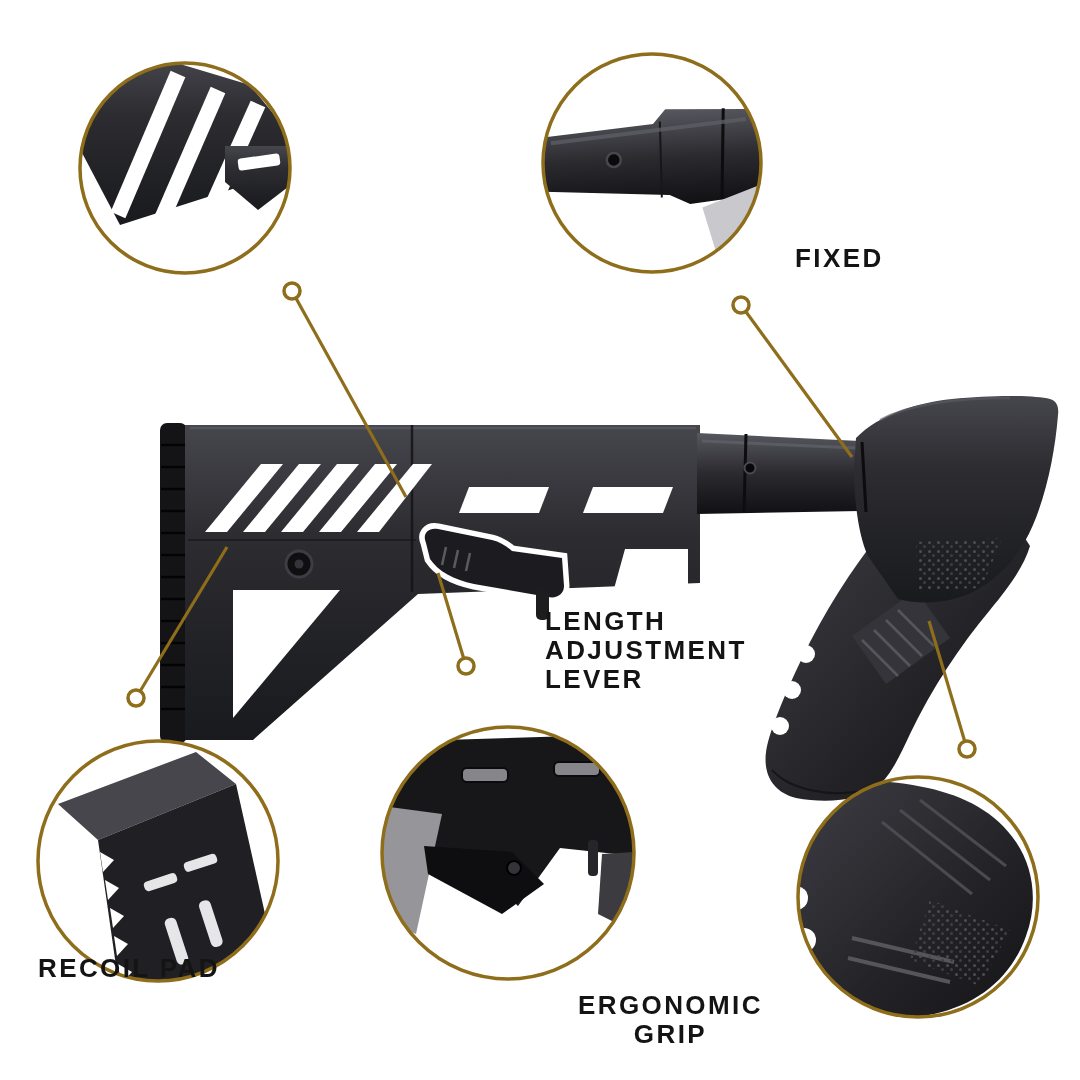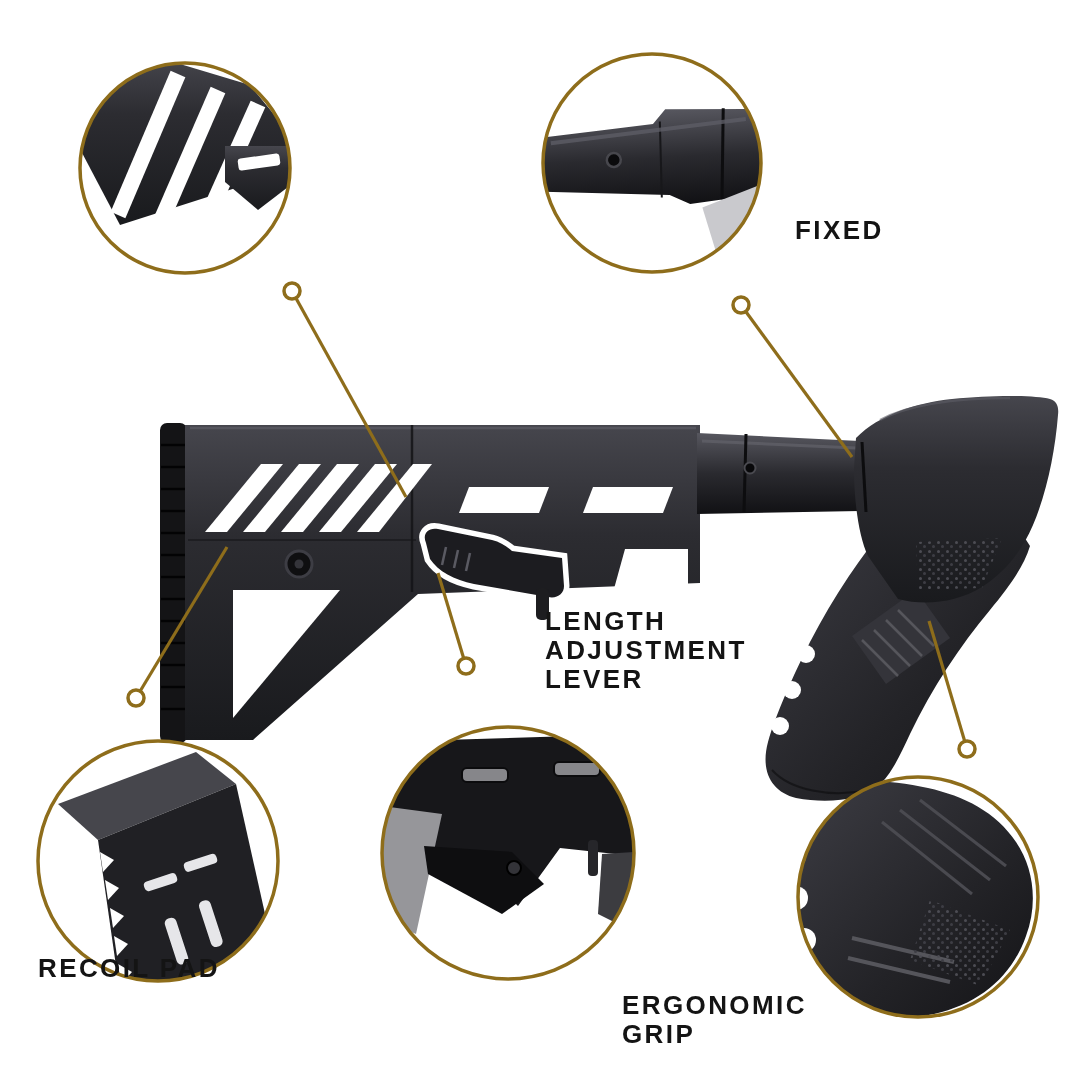--- a/index.html
+++ b/index.html
@@ -246,21 +246,21 @@
       <g stroke="#55555b" stroke-width="4">
         <path d="M848,958 L950,982"></path>
         <path d="M852,938 L954,962"></path>
       </g>
       <path d="M930,900 L1010,930 L980,986 L910,960 Z" fill="url(#stipple)"></path>
     </g>
     <circle cx="918" cy="897" r="120" fill="none" stroke="#8e6d1b" stroke-width="3.5"></circle>
   </g>
 </svg>
 
-  <div class="label" style="left:795px;top:216px;">FIXED</div>
+  <div class="label" style="left:795px;top:244px;">FIXED</div>
   <div class="label" style="left:545px;top:607px;">LENGTH
 ADJUSTMENT
 LEVER</div>
   <div class="label" style="left:38px;top:954px;">RECOIL PAD</div>
-  <div class="label" style="left:622px;top:991px;">ERGONOMIC
+  <div class="label" style="left:578px;top:991px;text-align:center;">ERGONOMIC
 GRIP</div>
 
 </div>
 
 </body></html>

